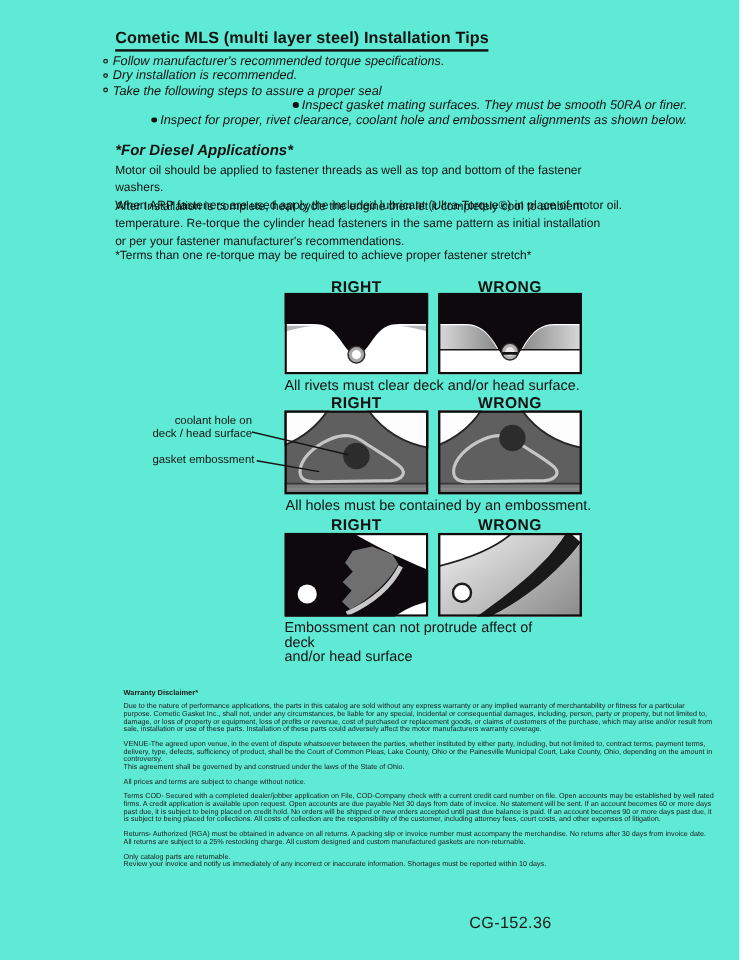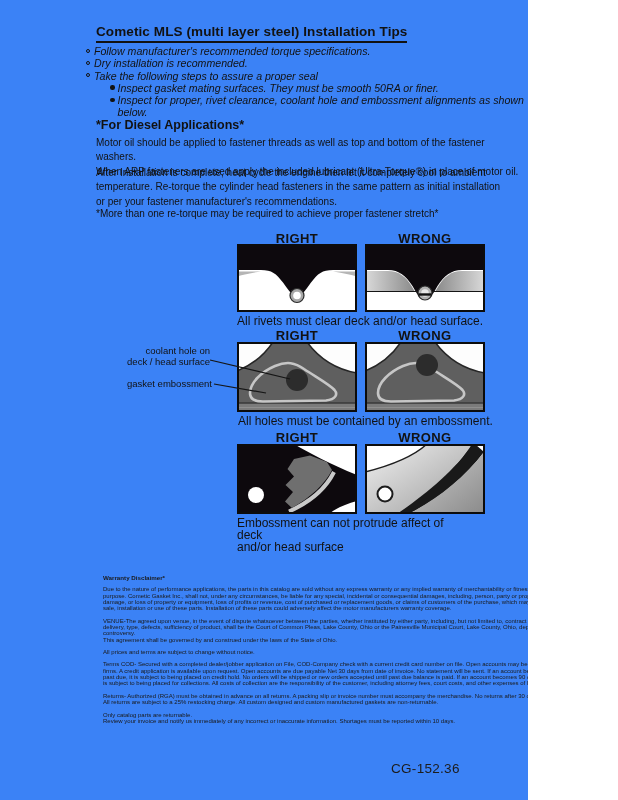--- a/index.html
+++ b/index.html
@@ -1,37 +1,37 @@
 <!DOCTYPE html>
 <html><head>
 <meta charset="utf-8">
 <style>
   * { margin:0; padding:0; box-sizing:border-box; }
   html,body { background:#ffffff; }
   .page {
-    position:relative; width:528px; height:800px; background:#3b82f6;
+    position:relative; width:616px; height:800px; background:#5eead4;
     font-family:"Liberation Sans","DejaVu Sans",sans-serif; color:#121212;
     overflow:hidden;
   }
   .abs { position:absolute; }
 
   .title {
     left:96px; top:24px; font-size:13.5px; font-weight:700; line-height:15px;
     border-bottom:2px solid #121212; padding-bottom:2px; letter-spacing:0.1px;
   }
 
   .bullets { left:86px; top:45px; font-size:10.6px; line-height:12.3px; }
   .b-row { display:flex; align-items:flex-start;font-style:italic; }
   .b-marker { width:4px; height:4px; border:1px solid #121212; border-radius:50%;
               margin:3.8px 4px 0 0; flex:none; }
-  .sub { margin-left:24px; }
+  .sub { margin-left:40px;justify-content:flex-end; }
   .s-marker { width:4.5px; height:4.5px; background:#121212; border-radius:50%;
               margin:3.6px 3px 0 0; flex:none; }
 
-  .diesel-h { left:96px; top:118px; font-size:12.5px; font-weight:700; }
+  .diesel-h { left:96px; top:118px; font-size:12.5px; font-weight:700;font-style:italic; }
   .body-p { left:96px; width:430px; font-size:10px; line-height:14.3px; white-space:pre-line; }
   .p1 { top:136px; }
   .p2 { top:166px; }
   .note { top:207px; }
 
   .fig-label { width:120px; text-align:center; font-size:13px; font-weight:700; letter-spacing:0.4px; }
   .caption { font-size:12px; line-height:12px; white-space:pre-line; }
 
   .side-label { font-size:9.5px; line-height:10.5px; text-align:right; white-space:pre-line; }
 
@@ -72,21 +72,21 @@
       <span>Inspect for proper, rivet clearance, coolant hole and embossment alignments as shown below.</span>
     </div>
   </div>
 
   <h2 class="abs diesel-h">*For Diesel Applications*</h2>
   <p class="abs body-p p1">Motor oil should be applied to fastener threads as well as top and bottom of the fastener washers.
 When ARP fasteners are used apply the included lubricant (Ultra-Torque®) in place of motor oil.</p>
   <p class="abs body-p p2">After Installation is complete, heat cycle the engine then let it completely cool to ambient
 temperature. Re-torque the cylinder head fasteners in the same pattern as initial installation
 or per your fastener manufacturer's recommendations.</p>
-  <p class="abs body-p note">*More than one re-torque may be required to achieve proper fastener stretch*</p>
+  <p class="abs body-p note">*Terms than one re-torque may be required to achieve proper fastener stretch*</p>
 
   <div class="abs fig-label" style="left:237px; top:231px;">RIGHT</div>
   <div class="abs fig-label" style="left:365px; top:231px;">WRONG</div>
 
   <svg class="abs" style="left:237px; top:244px;" width="120" height="68" viewBox="0 0 120 68">
     <rect width="120" height="68" fill="#fff"></rect>
     <path d="M0,0 H120 V26 H96 C85,26 81,29.5 74,38.5 C69,45 66.5,51 60,51 C53.5,51 51,45 46,38.5 C39,29.5 35,26 24,26 H0 Z" fill="#0d090d"></path>
     <path d="M0,27.5 H24 C16,28.5 7,30.5 0,32.5 Z" fill="#b5b5b5"></path>
     <path d="M120,27.5 H96 C104,28.5 113,30.5 120,32.5 Z" fill="#b5b5b5"></path>
     <circle cx="60" cy="51.5" r="7" fill="#a8a8a8" stroke="#2a2a2a" stroke-width="1.2"></circle>

